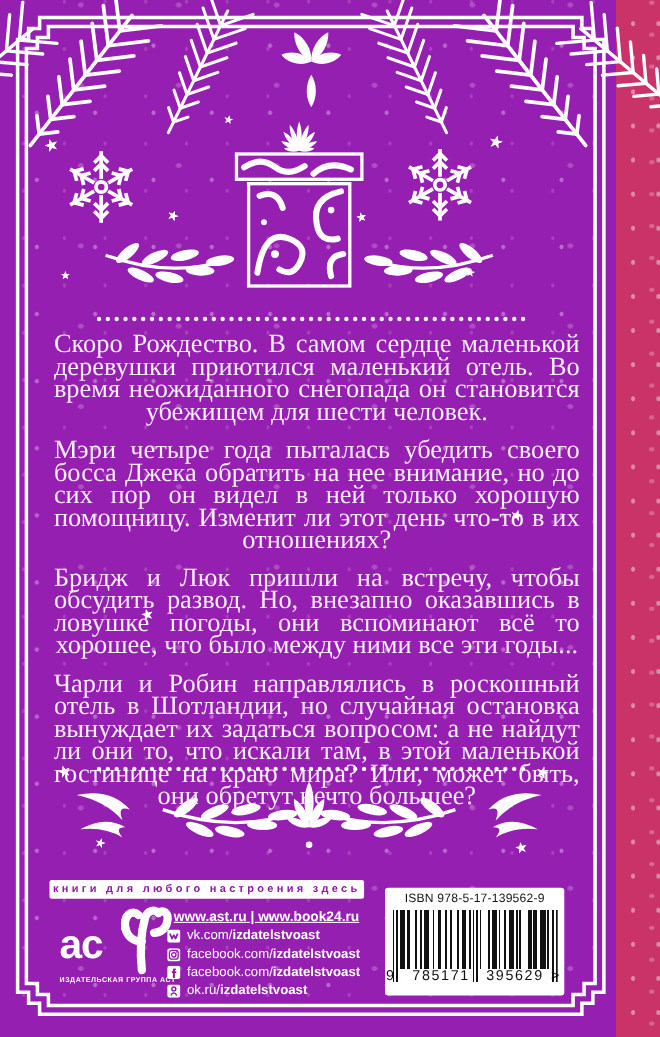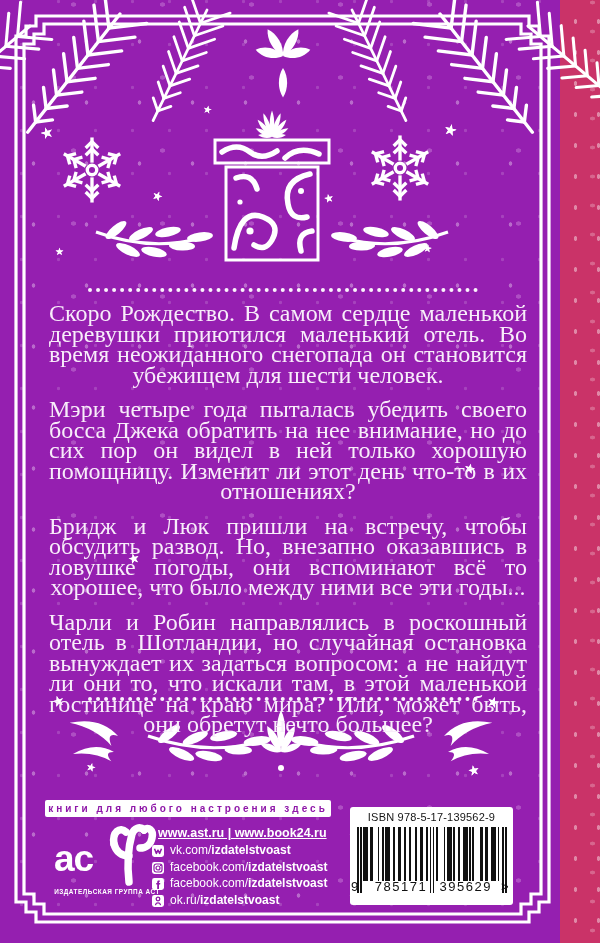--- a/index.html
+++ b/index.html
@@ -69,21 +69,21 @@
   .barcode-box{
     position:absolute;left:350px;top:807px;width:163px;height:98px;
     background:#fff;border-radius:3px;color:#141414;
   }
   .isbn{position:absolute;left:0;top:4px;width:100%;text-align:center;
     font-size:11px;letter-spacing:.2px;}
   .bars{position:absolute;left:7px;top:20px;}
   .bc-digits span{position:absolute;font-size:13px;letter-spacing:1.5px;top:72px;color:#111;}
   .bc-first{left:1px;}
   .bc-left{left:18px;width:66px;text-align:center;}
-  .bc-right{left:76px;width:66px;text-align:right;}
+  .bc-right{left:92px;width:66px;text-align:left;}
   .bc-arrow{left:151px;letter-spacing:0 !important;}
 </style>
 </head>
 <body>
 
 <div class="cover">
 
   <div class="pink-strip"></div>
 
   <svg class="decor" width="600" height="943" viewBox="0 0 600 943">

